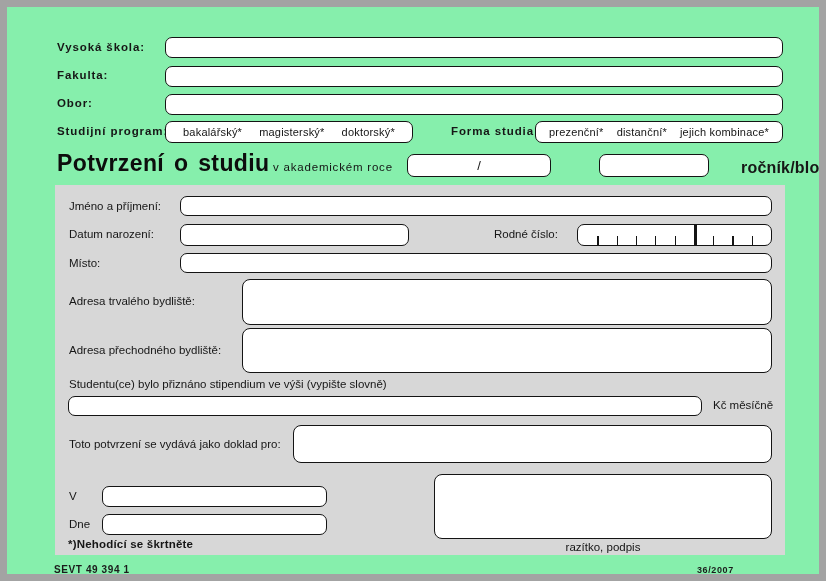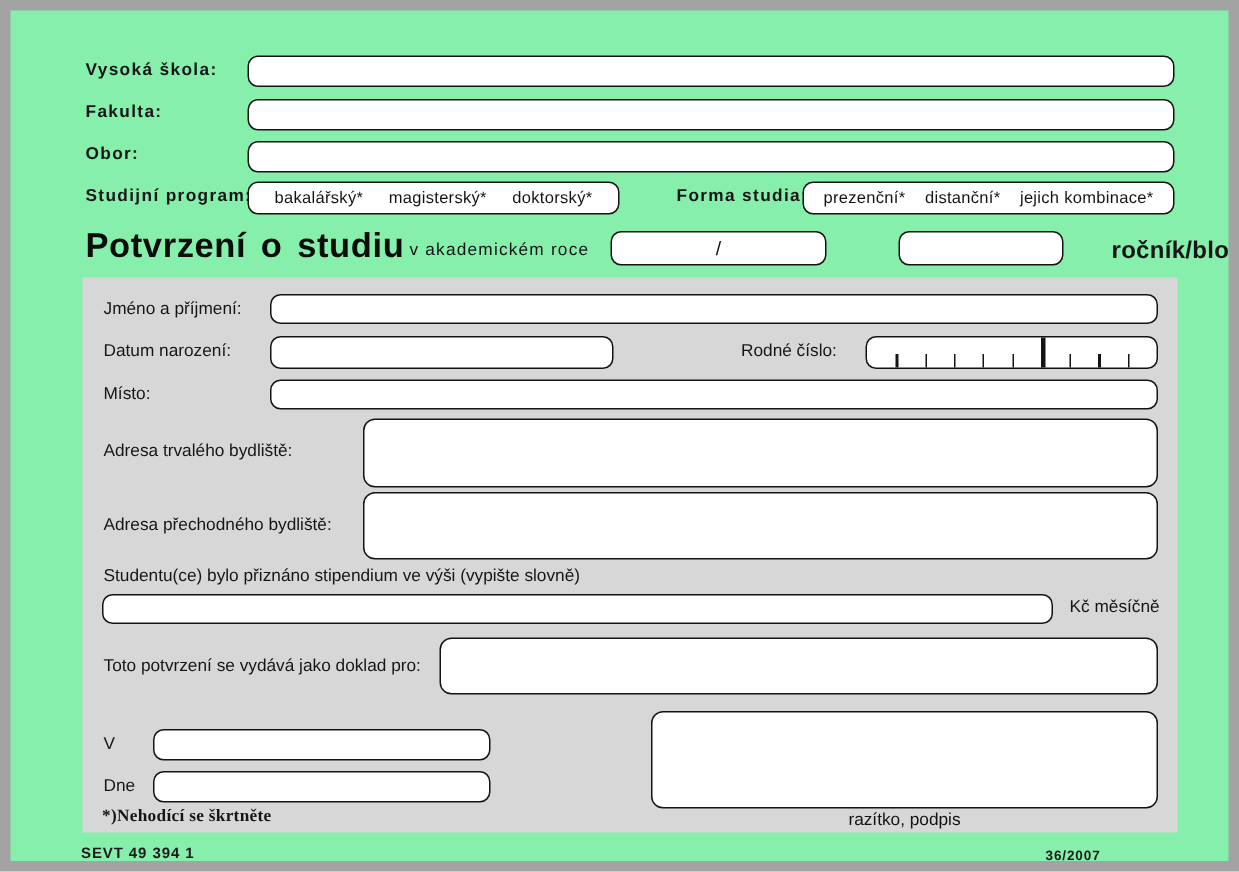--- a/index.html
+++ b/index.html
@@ -115,21 +115,21 @@
 
     <div class="lbl" style="left:14px; top:253px;">Toto potvrzení se vydává jako doklad pro:</div>
     <div class="field bigbox" style="left:238px; top:240px; width:479px; height:38px;"></div>
 
     <div class="lbl" style="left:14px; top:305px;">V</div>
     <div class="field" style="left:47px; top:301px; width:225px; height:21px;"></div>
 
     <div class="lbl" style="left:14px; top:333px;">Dne</div>
     <div class="field" style="left:47px; top:329px; width:225px; height:21px;"></div>
 
-    <div class="lbl" style="left:13px; top:353px; font-weight:700; letter-spacing:0.2px;font-family:Liberation Serif, serif;">*)Nehodící se škrtněte</div>
+    <div class="lbl" style="left:13px; top:353px; font-weight:700; letter-spacing:0.2px;">*)Nehodící se škrtněte</div>
 
     <div class="field bigbox" style="left:379px; top:289px; width:338px; height:65px;"></div>
     <div class="razitko-lbl" style="left:379px; top:356px; width:338px;text-align:center;">razítko, podpis</div>
 
   </div>
 
   <div class="foot b" style="left:47px; top:557px; font-size:10px;">SEVT  49 394 1</div>
   <div class="foot b" style="left:690px; top:558px; width:82px; text-align:left; font-size:9px;">36/2007</div>
 
 </div>

